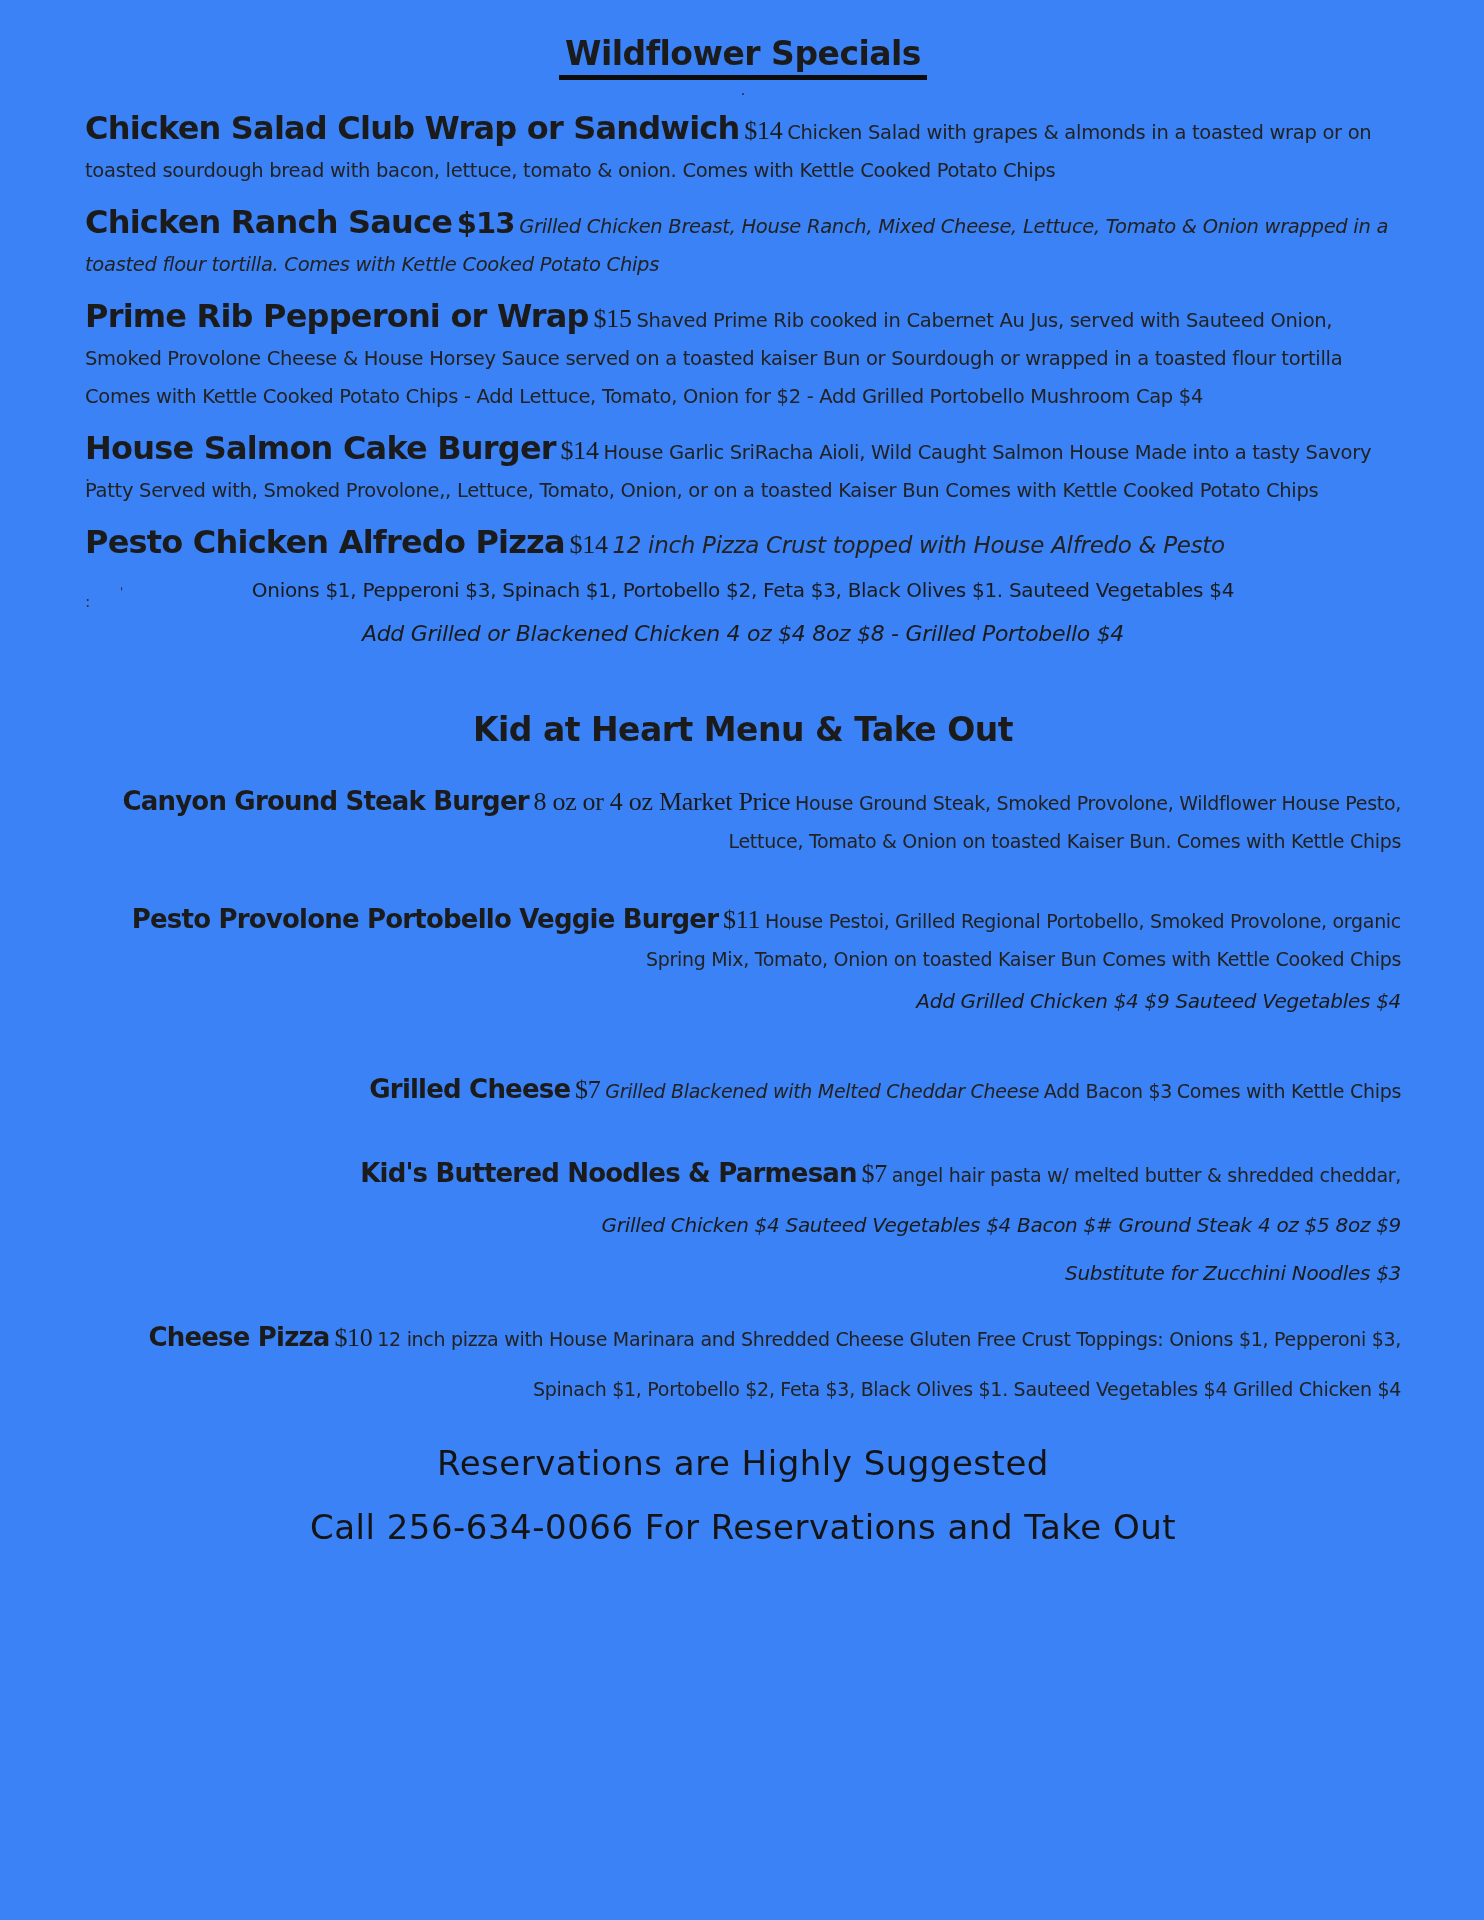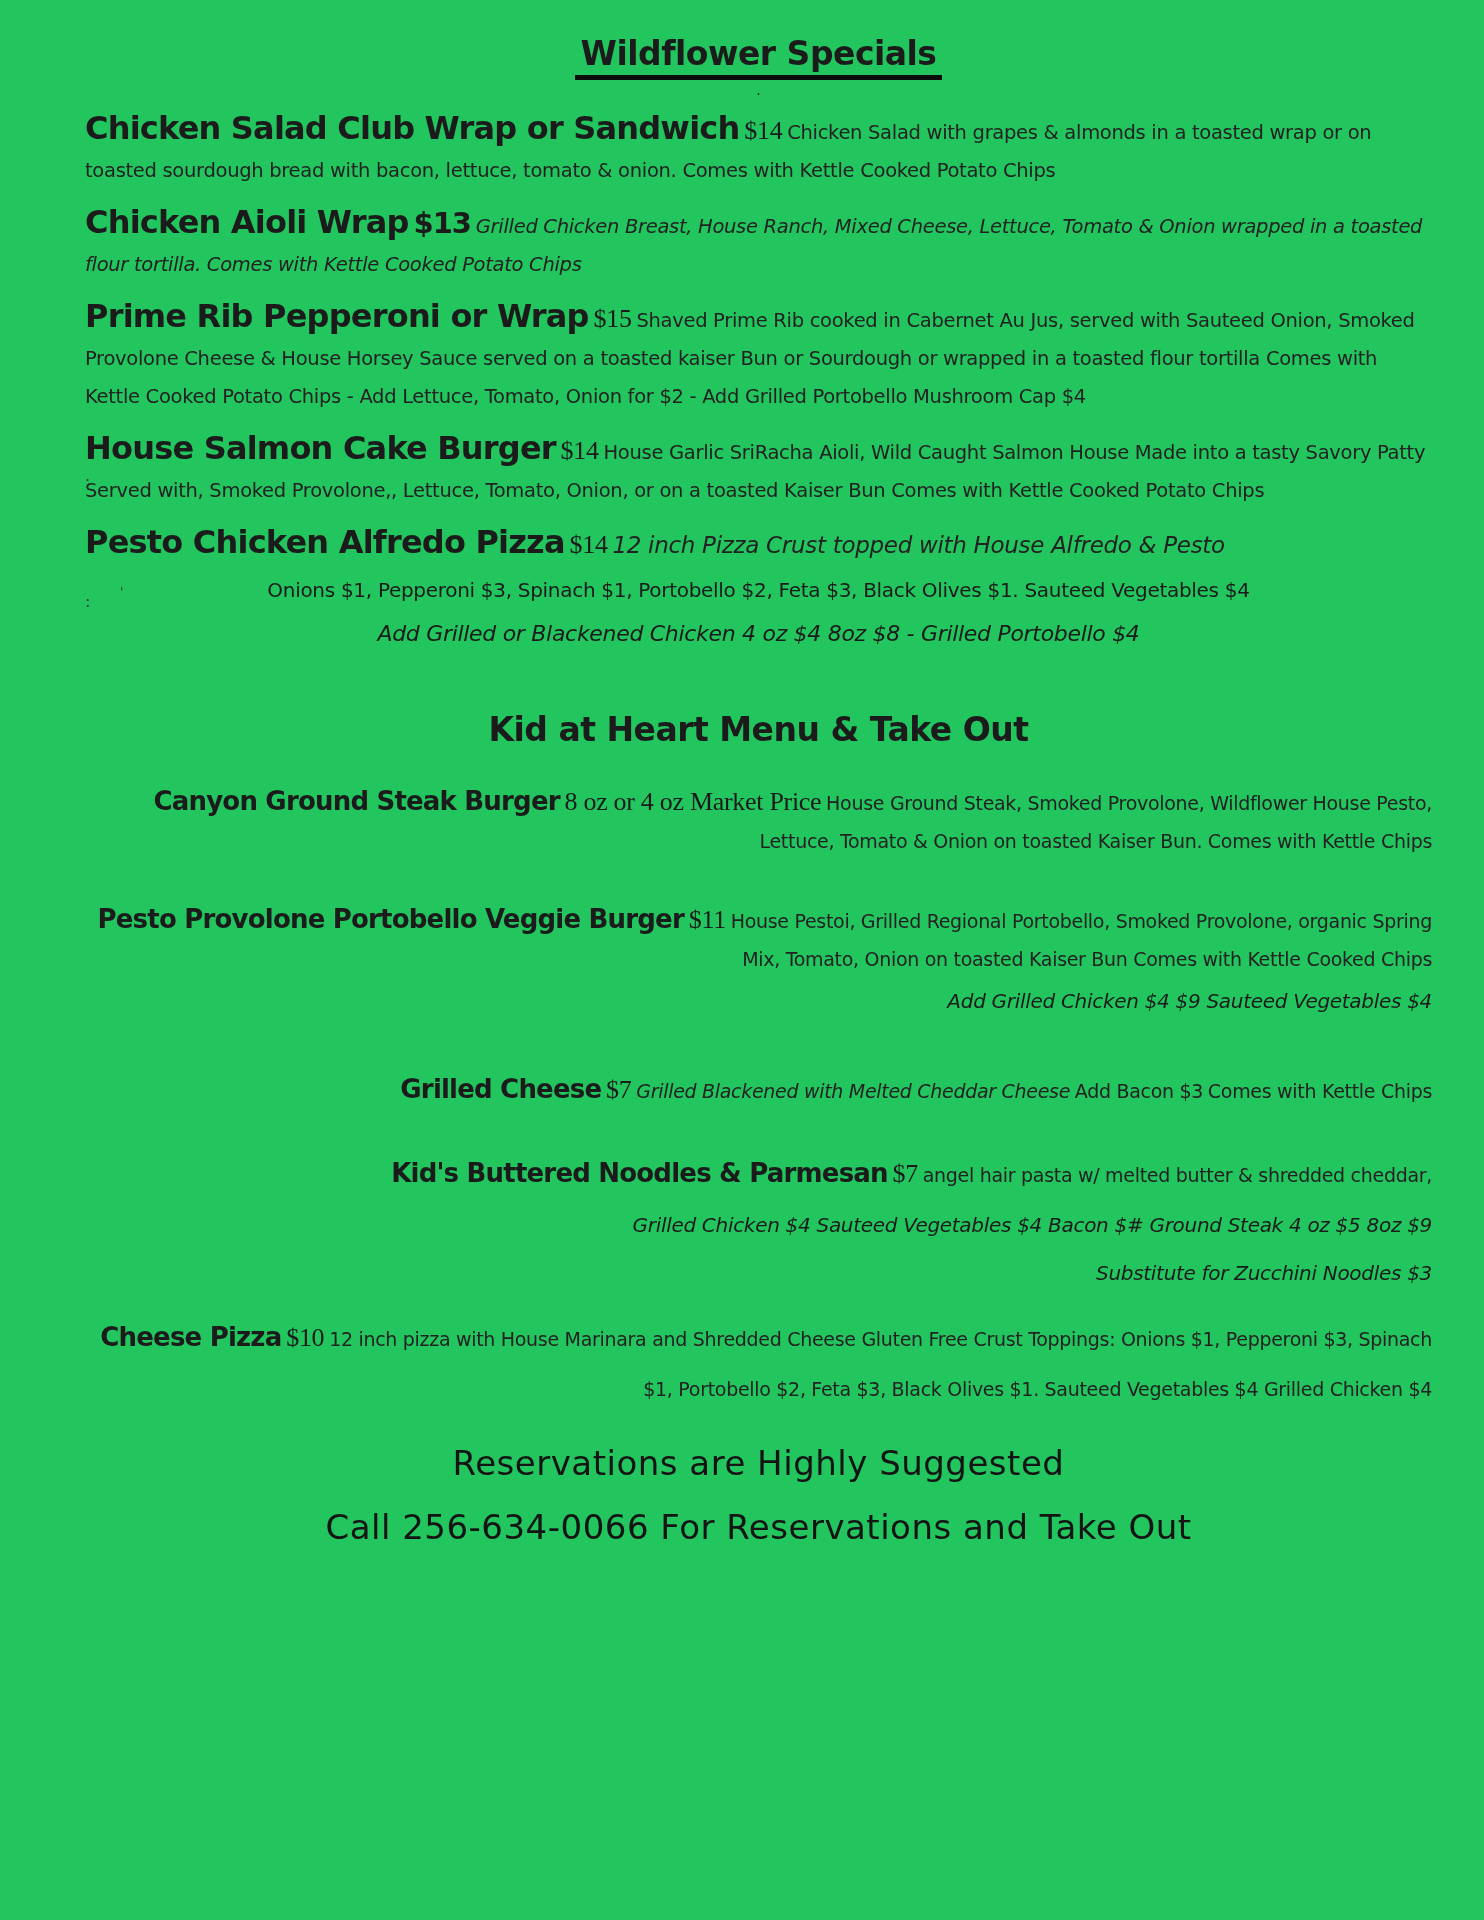--- a/index.html
+++ b/index.html
@@ -1,25 +1,25 @@
 <!DOCTYPE html>
 <html><head>
 <meta charset="utf-8">
 <style>
   html, body { margin: 0; padding: 0; background: #ffffff; }
   .page {
     position: relative;
     width: 1484px;
     height: 1920px;
-    background: #22c55e;
+    background: #3b82f6;
     color: #1b1b1b;
     font-family: "DejaVu Sans", sans-serif;
     overflow: hidden;
     box-sizing: border-box;
-    padding: 34px 52px 0 85px;
+    padding: 34px 83px 0 85px;
   }
 
   
   .title-wrap { text-align: center; margin-bottom: 6px; }
   .title {
     display: inline-block;
     font-size: 33px;
     font-weight: 700;
     letter-spacing: -0.5px;
     border-bottom: 5px solid #0c0c0c;
@@ -94,21 +94,21 @@
   </div>
   <div class="title-dot">.</div>
 
   <p class="item">
     <span class="item-name">Chicken Salad Club Wrap or Sandwich</span>
     <span class="price-serif">$14</span>
     <span class="desc">Chicken Salad with grapes &amp; almonds in a toasted wrap or on toasted sourdough bread with bacon, lettuce, tomato &amp; onion. Comes with Kettle Cooked Potato Chips</span>
   </p>
 
   <p class="item">
-    <span class="item-name">Chicken Aioli Wrap</span>
+    <span class="item-name">Chicken Ranch Sauce</span>
     <span class="price-hand">$13</span>
     <span class="desc desc-italic">Grilled Chicken Breast, House Ranch, Mixed Cheese, Lettuce, Tomato &amp; Onion wrapped in a toasted flour tortilla. Comes with Kettle Cooked Potato Chips</span>
   </p>
 
   <p class="item">
     <span class="item-name">Prime Rib Pepperoni or Wrap</span>
     <span class="price-serif">$15</span>
     <span class="desc">Shaved Prime Rib cooked in Cabernet Au Jus, served with Sauteed Onion, Smoked Provolone Cheese &amp; House Horsey Sauce served on a toasted kaiser Bun or Sourdough or wrapped in a toasted flour tortilla Comes with Kettle Cooked Potato Chips - Add Lettuce, Tomato, Onion for $2 - Add Grilled Portobello Mushroom Cap $4</span>
   </p>
 

